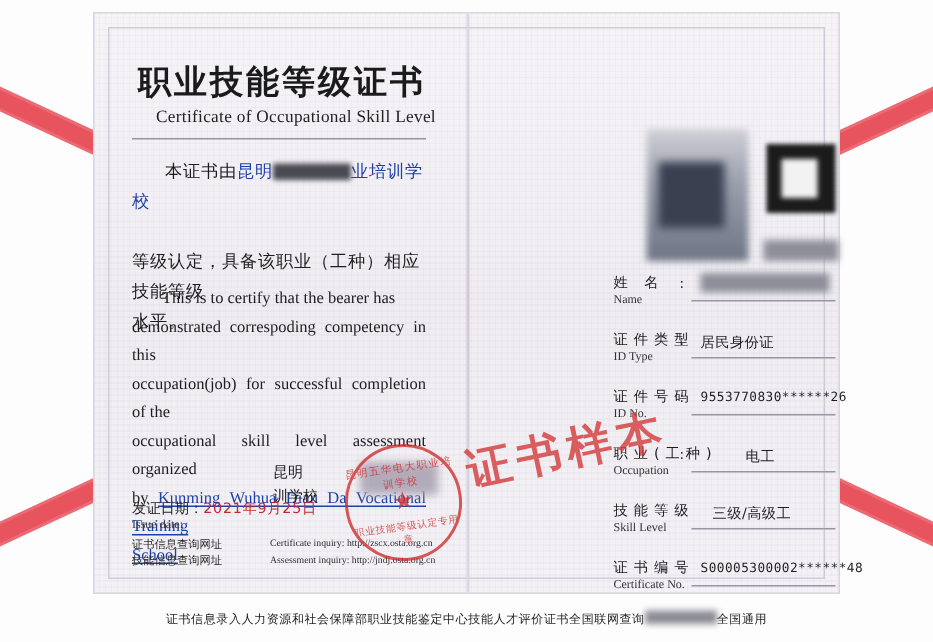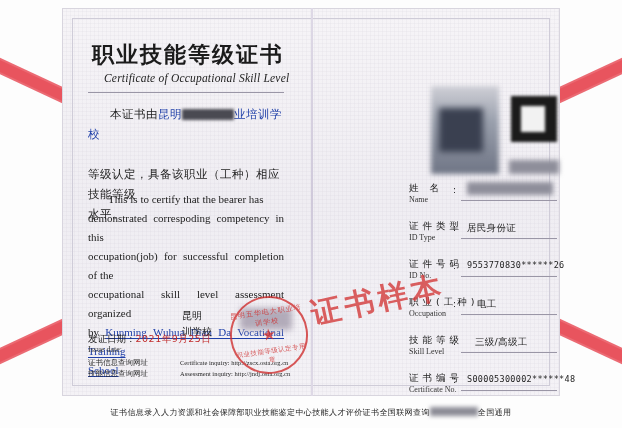--- a/index.html
+++ b/index.html
@@ -58,21 +58,20 @@
     font-size:22px;
     letter-spacing:2px;
     color:#1b1b1b;
   }
   .title-en{
     position:absolute;left:42px;top:64px;
     font-family:"Liberation Serif", serif;
     font-size:11.5px;
     color:#222;
     letter-spacing:.2px;
-    font-style:italic;
   }
   .rule{
     position:absolute;left:26px;top:84px;width:196px;height:1px;background:#9a96a6;
   }
   .para-cn{
     position:absolute;left:26px;top:96px;width:200px;
     font-family:"DejaVu Sans", sans-serif;
     font-size:11.5px;
     line-height:20px;
     color:#1d1d1d;
@@ -342,21 +341,21 @@
           <span class="f-label-en">ID No.</span>
           <span class="f-colon">:</span>
           <span class="f-value mono">9553770830******26</span>
           <span class="f-line"></span>
         </div>
 
         <div class="field">
           <span class="f-label-cn">职业(工种)</span>
           <span class="f-label-en">Occupation</span>
           <span class="f-colon">:</span>
-          <span class="f-value" style="left:68px;text-align:center;">电工</span>
+          <span class="f-value" style="left:88px;text-align:center;">电工</span>
           <span class="f-line"></span>
         </div>
 
         <div class="field">
           <span class="f-label-cn">技能等级</span>
           <span class="f-label-en">Skill Level</span>
           <span class="f-colon">:</span>
           <span class="f-value" style="left:66px;">三级/高级工</span>
           <span class="f-line"></span>
         </div>

